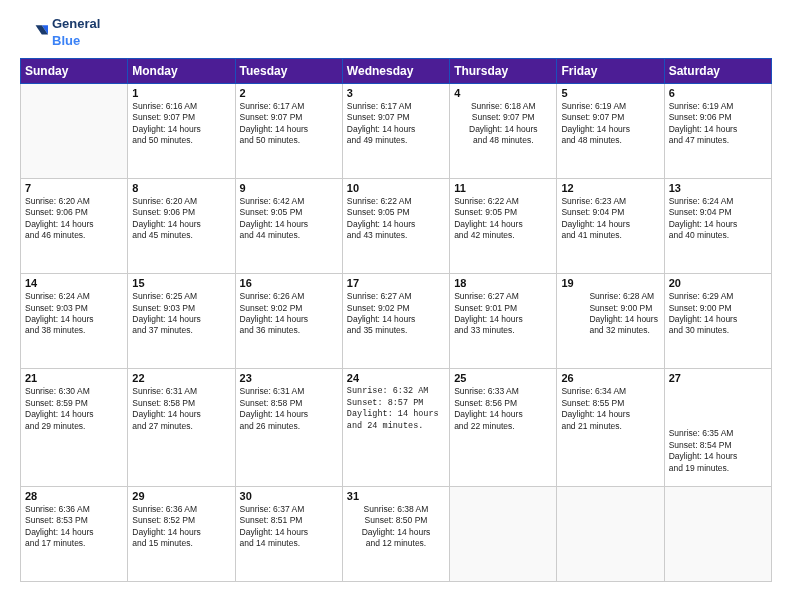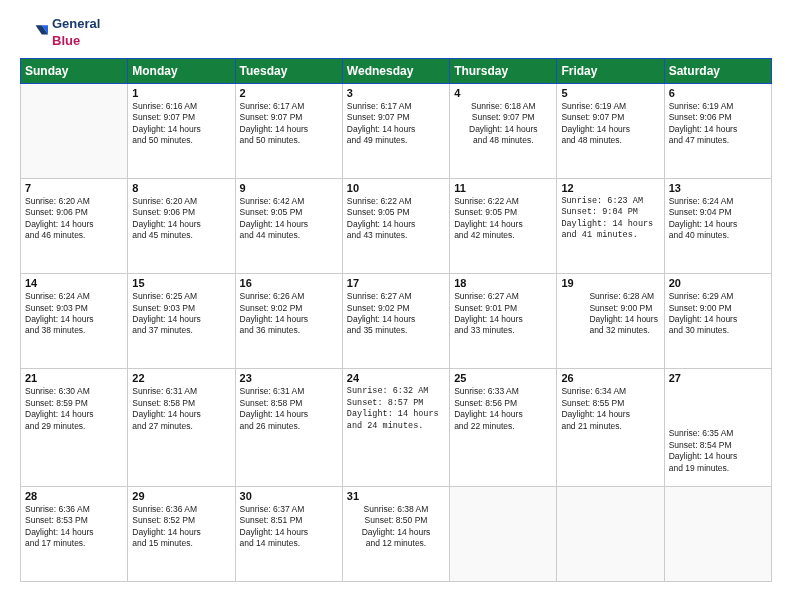--- a/index.html
+++ b/index.html
@@ -47,21 +47,21 @@
       margin-top: 2px;
     }
     .calendar {
       flex: 1;
       border: 1px solid #ccc;
       border-collapse: collapse;
       width: 100%;
       table-layout: fixed;
     }
     .calendar th {
-      background: #15803d;
+      background: #4c1d95;
       color: #fff;
       font-size: 12px;
       font-weight: bold;
       padding: 5px 4px;
       text-align: left;
       border: 1px solid #1a4fbb;
       margin-top: 8px;
     }
     .calendar td {
       border: 1px solid #ccc;
@@ -94,21 +94,21 @@
 <div class="page">
   <div class="header">
     <div class="logo">
       <svg class="logo-icon" viewBox="0 0 36 36">
         <polygon points="28,8 36,8 36,20" fill="#2563eb"></polygon>
         <polygon points="20,8 28,8 36,20 28,20" fill="#1a3a6b"></polygon>
         <polygon points="20,20 28,20 36,20" fill="#4a90d9"></polygon>
       </svg>
       <div>
         <div style="font-size:13px;font-weight:bold;color:#1a3a6b;line-height:1.3">General</div>
-        <div style="font-size:13px;font-weight:bold;color:#be185d;line-height:1.3">Blue</div>
+        <div style="font-size:13px;font-weight:bold;color:#3b82f6;line-height:1.3">Blue</div>
       </div>
     </div>
     <div class="title-block">
       <div class="main-title"></div>
       <div class="subtitle"></div>
     </div>
   </div>
 
   <table class="calendar">
     <thead>
@@ -199,21 +199,21 @@
           </td>
           <td>
             <span class="day-number">11</span>
             <div class="day-info" style="white-space: pre-line;">Sunrise: 6:22 AM
 Sunset: 9:05 PM
 Daylight: 14 hours
 and 42 minutes.</div>
           </td>
           <td>
             <span class="day-number">12</span>
-            <div class="day-info" style="white-space: pre-line; font-family: Liberation Mono, monospace;">Sunrise: 6:23 AM
+            <div class="day-info" style="white-space: pre-line;">Sunrise: 6:23 AM
 Sunset: 9:04 PM
 Daylight: 14 hours
 and 41 minutes.</div>
           </td>
           <td>
             <span class="day-number">13</span>
             <div class="day-info" style="white-space: pre-line;">Sunrise: 6:24 AM
 Sunset: 9:04 PM
 Daylight: 14 hours
 and 40 minutes.</div>

